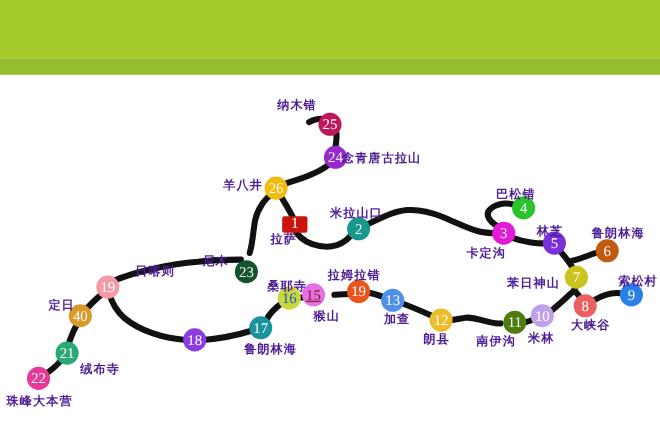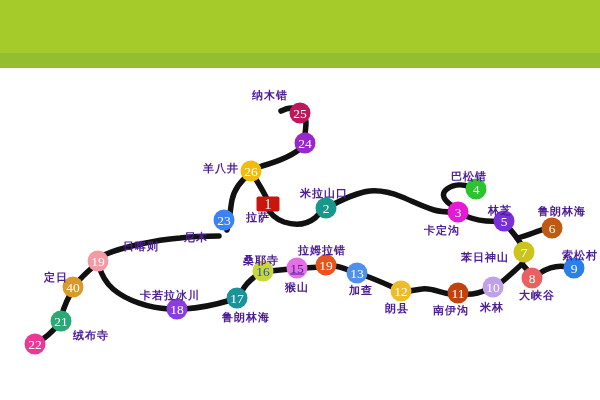--- a/index.html
+++ b/index.html
@@ -79,45 +79,46 @@
       <div class="marker circle" style="left: 552px; top: 228px; background: rgb(192, 90, 16); color: rgb(255, 255, 255);">6</div>
       <div class="nlabel" style="left: 538px; top: 204px;">鲁朗林海</div>
       <div class="marker circle" style="left: 524px; top: 252px; background: rgb(204, 196, 30); color: rgb(255, 255, 255);">7</div>
       <div class="nlabel" style="left: 461px; top: 250px;">苯日神山</div>
       <div class="marker circle" style="left: 532px; top: 278px; background: rgb(234, 96, 96); color: rgb(255, 255, 255);">8</div>
       <div class="nlabel" style="left: 519px; top: 288px;">大峡谷</div>
       <div class="marker circle" style="left: 574px; top: 268px; background: rgb(42, 128, 232); color: rgb(255, 255, 255);">9</div>
       <div class="nlabel" style="left: 562px; top: 248px;">索松村</div>
       <div class="marker circle" style="left: 493px; top: 287px; background: rgb(192, 160, 232); color: rgb(255, 255, 255);">10</div>
       <div class="nlabel" style="left: 480px; top: 300px;">米林</div>
-      <div class="marker circle" style="left: 458px; top: 293px; background: #c2410c; color: rgb(255, 255, 255);">11</div>
+      <div class="marker circle" style="left: 468px; top: 293px; background: #4d7c0f; color: rgb(255, 255, 255);">11</div>
       <div class="nlabel" style="left: 433px; top: 303px;">南伊沟</div>
       <div class="marker circle" style="left: 401px; top: 291px; background: rgb(238, 188, 40); color: rgb(255, 255, 255);">12</div>
       <div class="nlabel" style="left: 385px; top: 301px;">朗县</div>
       <div class="marker circle" style="left: 357px; top: 273px; background: rgb(79, 144, 232); color: rgb(255, 255, 255);">13</div>
       <div class="nlabel" style="left: 349px; top: 283px;">加查</div>
       <div class="marker circle" style="left: 326px; top: 265px; background: rgb(232, 84, 28); color: rgb(255, 255, 255);">19</div>
       <div class="nlabel" style="left: 298px; top: 243px;">拉姆拉错</div>
-      <div class="marker circle" style="left: 297px; top: 268px; background: rgb(229, 111, 229); color: #4c1d95; text-decoration: underline;">15</div>
+      <div class="marker circle" style="left: 285px; top: 268px; background: rgb(229, 111, 229); color: #7f1d1d; text-decoration: underline;">15</div>
       <div class="nlabel" style="left: 285px; top: 280px;">猴山</div>
       <div class="marker circle" style="left: 263px; top: 271px; background: rgb(200, 216, 58); color: #1d4ed8;">16</div>
       <div class="nlabel" style="left: 243px; top: 253px;">桑耶寺</div>
       <div class="marker circle" style="left: 237px; top: 298px; background: rgb(26, 147, 155); color: rgb(255, 255, 255);">17</div>
       <div class="nlabel" style="left: 222px; top: 310px;">鲁朗林海</div>
       <div class="marker circle" style="left: 177px; top: 309px; background: rgb(138, 60, 224); color: rgb(255, 255, 255);">18</div>
-      <div class="nlabel" style="left: 140px; top: 288px;">卡若拉冰川</div>
       <div class="marker circle" style="left: 98px; top: 261px; background: rgb(245, 154, 164); color: rgb(255, 255, 255);">19</div>
       <div class="nlabel" style="left: 75px; top: 239px; margin-left: 48px;">日喀则</div>
       <div class="marker circle" style="left: 73px; top: 287px; background: rgb(216, 154, 40); color: rgb(255, 255, 255);">40</div>
       <div class="nlabel" style="left: 44px; top: 270px;">定日</div>
       <div class="marker circle" style="left: 61px; top: 321px; background: rgb(42, 168, 118); color: rgb(255, 255, 255);">21</div>
       <div class="nlabel" style="left: 73px; top: 328px;">绒布寺</div>
       <div class="marker circle" style="left: 35px; top: 344px; background: rgb(232, 56, 152); color: rgb(255, 255, 255);">22</div>
-      <div class="marker circle" style="left: 224px; top: 220px; background: #3b82f6; color: rgb(255, 255, 255); text-align: center;">23</div>
+      <div class="nlabel" style="left: 6px; top: 357px;">珠峰大本营</div>
+      <div class="marker circle" style="left: 224px; top: 247px; background: #14532d; color: rgb(255, 255, 255); text-align: center;">23</div>
       <div class="nlabel" style="left: 184px; top: 230px;">尼木</div>
       <div class="marker circle" style="left: 305px; top: 143px; background: rgb(152, 40, 204); color: rgb(255, 255, 255);">24</div>
+      <div class="nlabel" style="left: 311px; top: 136px;">念青唐古拉山</div>
       <div class="marker circle" style="left: 280px; top: 113px; background: #be185d; color: rgb(255, 255, 255); margin-left: 20px;">25</div>
       <div class="nlabel" style="left: 252px; top: 88px;">纳木错</div>
       <div class="marker circle" style="left: 251px; top: 171px; background: rgb(242, 188, 14); color: rgb(255, 255, 255);">26</div>
       <div class="nlabel" style="left: 203px; top: 161px;">羊八井</div>
     </div>
 
 </div>
 
 </body></html>

